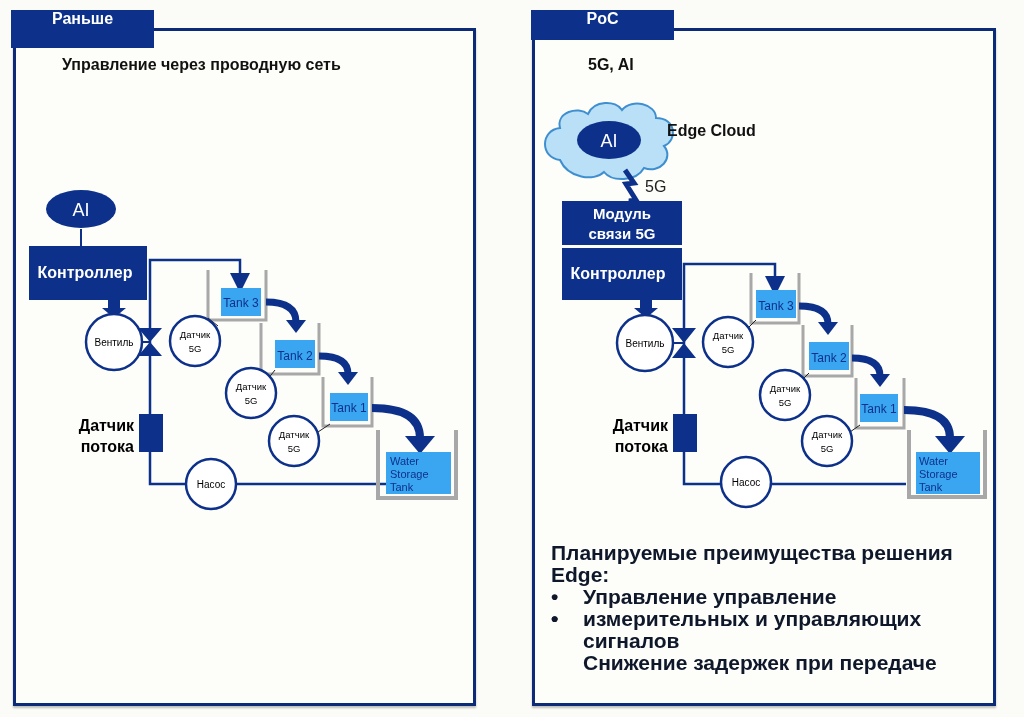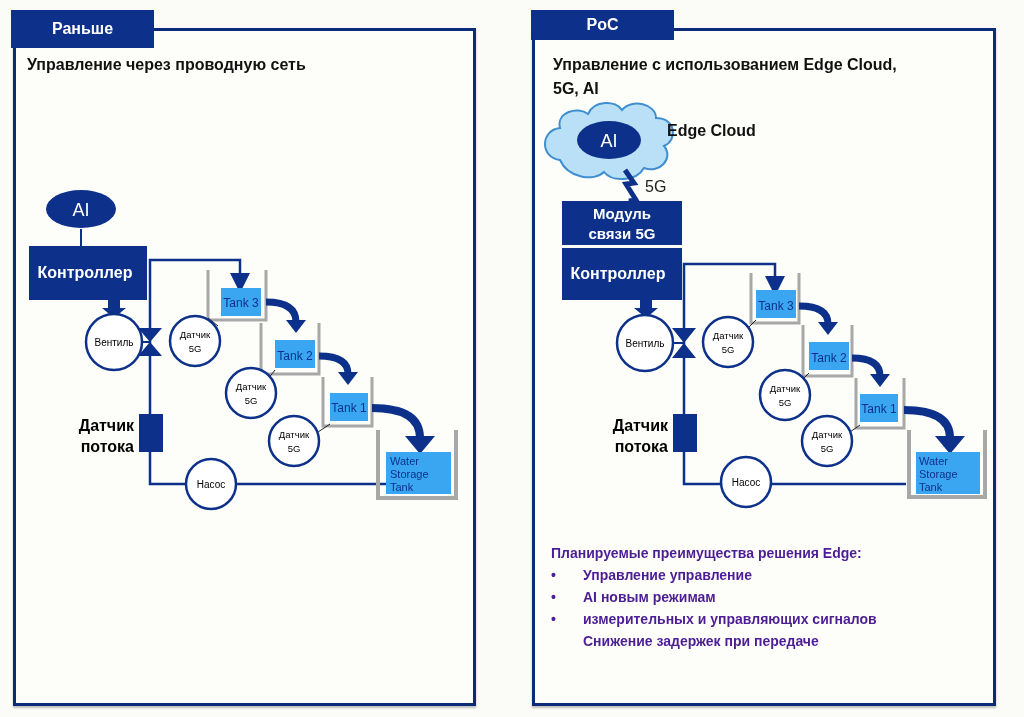--- a/index.html
+++ b/index.html
@@ -8,33 +8,33 @@
     font-family: "Liberation Sans", sans-serif; color: #111;
   }
   .panel {
     position: absolute; border: 3px solid #0d2a78; background: #fdfef9;
     box-shadow: 0 2px 2px rgba(0,0,0,0.25);
   }
   .panel-left { left: 13px; top: 28px; width: 457px; height: 672px; }
   .panel-right { left: 532px; top: 28px; width: 458px; height: 672px; }
   .tab {
     position: absolute; background: #0d318a; color: #fff; font-weight: bold;
-    font-size: 16px; display: flex; align-items: center; justify-content: center;
+    font-size: 16px; display: flex; align-items: flex-start; justify-content: center;
   }
   .tab-left { left: 11px; top: 10px; width: 143px; height: 38px; }
   .tab-right { left: 531px; top: 10px; width: 143px; height: 30px; }
   .heading {
-    position: absolute; font-weight: bold; font-size: 16px; line-height: 24px; color: #111;
+    position: absolute; font-weight: bold; font-size: 16px; line-height: 24px; color: #111; margin-left: 35px;
   }
   .heading-left { left: 27px; top: 53px; width: 300px; }
   .heading-right { left: 553px; top: 53px; width: 420px; }
   svg.diagram { position: absolute; overflow: visible; }
   .benefits {
     position: absolute; left: 551px; top: 542px; width: 440px;
-    font-weight: bold; font-size: 14px; line-height: 22px; color: #4c1d95;
+    font-weight: bold; font-size: 21px; line-height: 22px; color: #0f172a;
   }
   .benefits ul { margin: 0; padding: 0; list-style: none; }
   .benefits li { position: relative; padding-left: 32px; }
   .benefits li .bullet { position: absolute; left: 0; top: 0; }
   svg text { font-family: "Liberation Sans", sans-serif; }
 </style>
 </head>
 <body>
 
 <div class="panel panel-left"></div>
@@ -135,21 +135,20 @@
     <text x="294" y="438" font-size="9.5" text-anchor="middle">Датчик</text>
     <text x="294" y="452" font-size="9.5" text-anchor="middle">5G</text>
   </g>
 </svg>
 
 <div class="panel panel-right"></div>
 <div class="tab tab-right">
   <span>PoC</span>
 </div>
 <div class="heading heading-right">
-  <div>Управление с использованием Edge Cloud,</div>
   <div>5G, AI</div>
 </div>
 
 <svg class="diagram" style="left:0;top:0;" width="1024" height="717" viewBox="0 0 1024 717">
   <defs>
     <marker id="arrowSmallR" markerWidth="8" markerHeight="8" refX="4" refY="4" orient="auto">
       <path d="M0,0 L8,4 L0,8 z" fill="#0d318a"></path>
     </marker>
   </defs>
 
@@ -250,21 +249,20 @@
 
 <div class="benefits">
   <div>Планируемые преимущества решения Edge:</div>
   <ul>
     <li>
       <span class="bullet">•</span>
       <div>Управление управление</div>
     </li>
     <li>
       <span class="bullet">•</span>
-      <div>AI новым режимам</div>
     </li>
     <li>
       <span class="bullet">•</span>
       <div>измерительных и управляющих сигналов</div>
       <div>Снижение задержек при передаче</div>
     </li>
   </ul>
 </div>
 
 </body></html>

